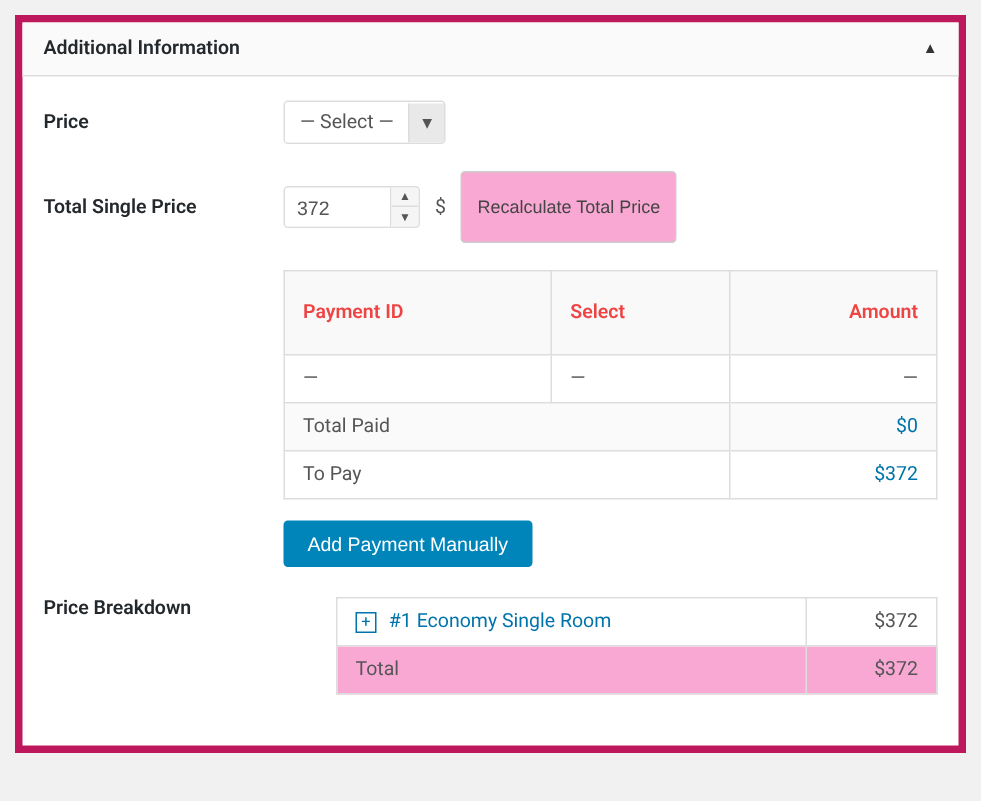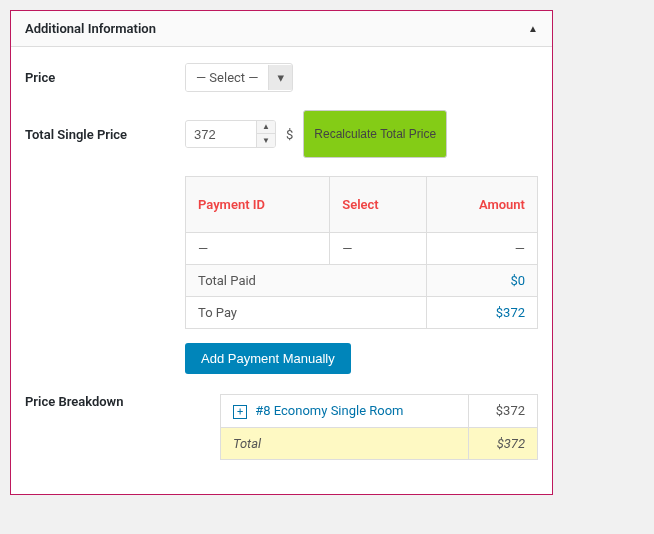--- a/index.html
+++ b/index.html
@@ -4,23 +4,23 @@
   <style>
     * { box-sizing: border-box; margin: 0; padding: 0; }
     body {
       font-family: -apple-system, BlinkMacSystemFont, "Segoe UI", Roboto, Arial, sans-serif;
       font-size: 13px;
       color: #333;
       background: #f1f1f1;
     }
     .panel {
       background: #fff;
-      border: 1px solid #be185d;
+      border: 5px solid #be185d;
       margin: 10px;
-      width: 543px;
+      width: 634px;
     }
     .panel-header {
       background: #fafafa;
       border-bottom: 1px solid #ddd;
       padding: 10px 14px;
       display: flex;
       justify-content: space-between;
       align-items: center;
     }
     .panel-header-title {
@@ -112,21 +112,21 @@
     }
     .spinner-btn:first-child {
       border-bottom: 1px solid #ddd;
     }
     .currency-symbol {
       font-size: 13px;
       color: #555;
       padding: 0 4px;
     }
     .recalc-btn {
-      background: #84cc16;
+      background: #f9a8d4;
       border: 1px solid #ccc;
       border-radius: 3px;
       padding: 16px 10px;
       font-size: 12px;
       color: #444;
       cursor: pointer;
     }
     .payment-table-wrapper {
       margin-left: 160px;
       margin-bottom: 14px;
@@ -208,22 +208,21 @@
       width: 14px;
       height: 14px;
       border: 1px solid #0073aa;
       color: #0073aa;
       font-size: 11px;
       margin-right: 5px;
       vertical-align: middle;
       flex-shrink: 0;
     }
     .breakdown-total-row td {
-      background: #fef9c3;
-      font-style: italic;
+      background: #f9a8d4;
     }
     .chevron-icon {
       font-size: 10px;
     }
   </style>
 </head>
 <body>
 
 <div class="panel">
   <div class="panel-header">
@@ -296,21 +295,21 @@
 
     
     <div class="form-row" style="align-items: flex-start; gap: 35px;">
       <div class="form-label">Price Breakdown</div>
       <div class="price-breakdown-wrapper" style="margin-left: 0; flex: 1;">
         <table class="price-breakdown-table">
           <tbody>
             <tr>
               <td>
                 <span class="plus-icon">+</span>
-                <a class="room-link" href="#">#8 Economy Single Room</a>
+                <a class="room-link" href="#">#1 Economy Single Room</a>
               </td>
               <td class="amount-col">$372</td>
             </tr>
             <tr class="breakdown-total-row">
               <td>Total</td>
               <td class="amount-col">$372</td>
             </tr>
           </tbody>
         </table>
       </div>

